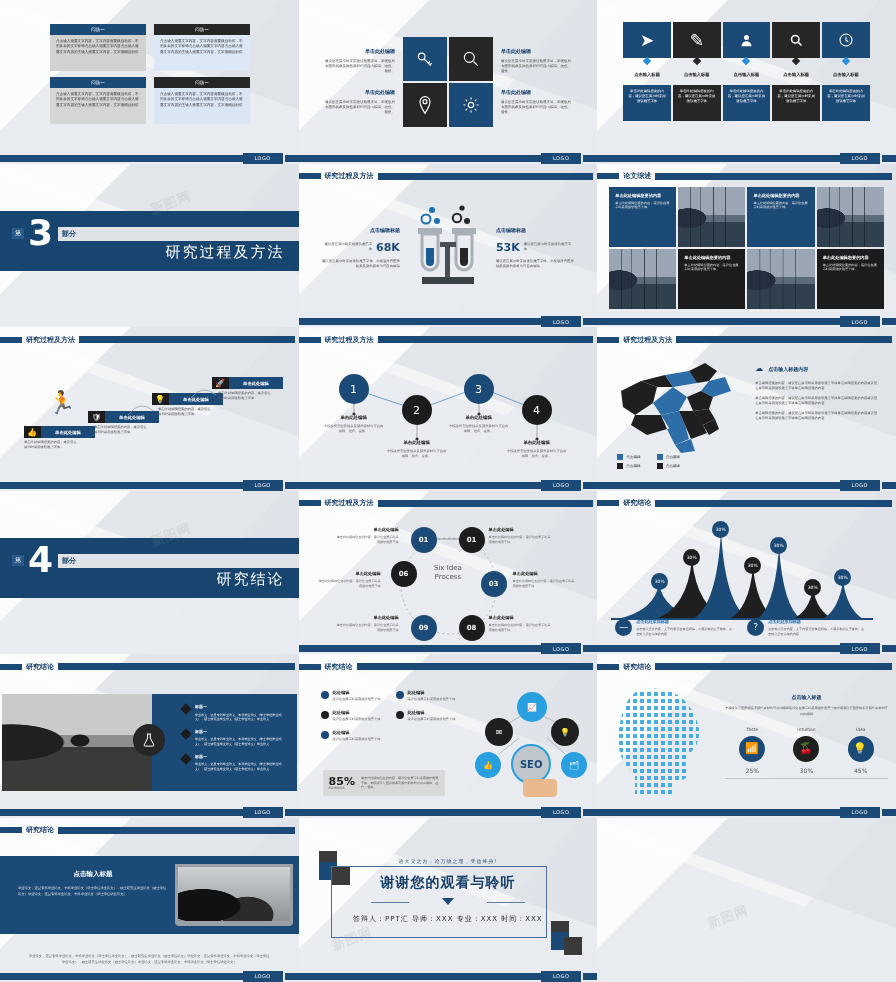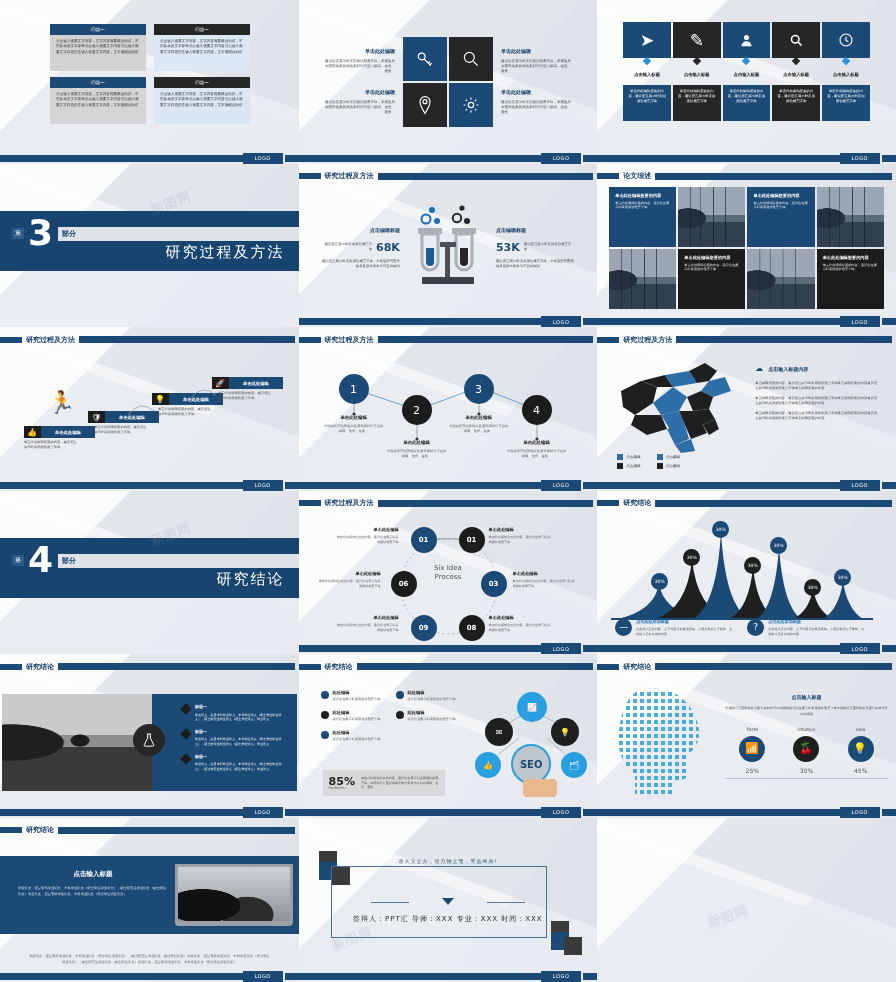--- a/index.html
+++ b/index.html
@@ -660,21 +660,21 @@
       <div class="sixc dD" style="left:160px;top:124px">08</div>
       <div class="sixt" style="left:190px;top:124px">
         <b>单击此处编辑</b>
         <span>单击此处编辑您要的内容，建议您在展示时采用微软雅黑字体</span>
       </div>
       <div class="sixc dB" style="left:112px;top:124px">09</div>
       <div class="sixt" style="left:36px;top:124px;text-align:right">
         <b>单击此处编辑</b>
         <span>单击此处编辑您要的内容，建议您在展示时采用微软雅黑字体</span>
       </div>
-      <div class="sixc dD" style="left:92px;top:80px">06</div>
+      <div class="sixc dD" style="left:92px;top:70px">06</div>
       <div class="sixt" style="left:18px;top:80px;text-align:right">
         <b>单击此处编辑</b>
         <span>单击此处编辑您要的内容，建议您在展示时采用微软雅黑字体</span>
       </div>
       <div class="sixmid">
         <div>Six Idea</div>
         <div>Process</div>
       </div>
     </div>
     <div class="footer">
@@ -914,20 +914,21 @@
       <div class="inner">
     <div class="th">
       <div class="sqd sqdD" style="left:20px;top:33px"></div>
       <div class="sqd sqdB" style="left:20px;top:44px"></div>
       <div class="sqd sqdD" style="left:33px;top:49px"></div>
       <div class="sqd sqdD" style="left:252px;top:103px"></div>
       <div class="sqd sqdB" style="left:252px;top:114px"></div>
       <div class="sqd sqdD" style="left:265px;top:119px"></div>
       <div class="thframe"></div>
       <div class="thsub">语大义之方，论万物之理，受益终身!</div>
+      <div class="thbig">谢谢您的观看与聆听</div>
       <div class="thtri"></div>
       <div class="thline" style="left:72px;width:38px"></div>
       <div class="thline" style="right:72px;width:38px"></div>
       <div class="thmeta">答辩人：PPT汇  导师：XXX  专业：XXX 时间：XXX</div>
       <div class="wm" style="left:32px;top:112px">新图网</div>
     </div>
     <div class="footer">
       <div class="barL"></div>
       <div class="logo">LOGO</div>
       <div class="barR"></div>

